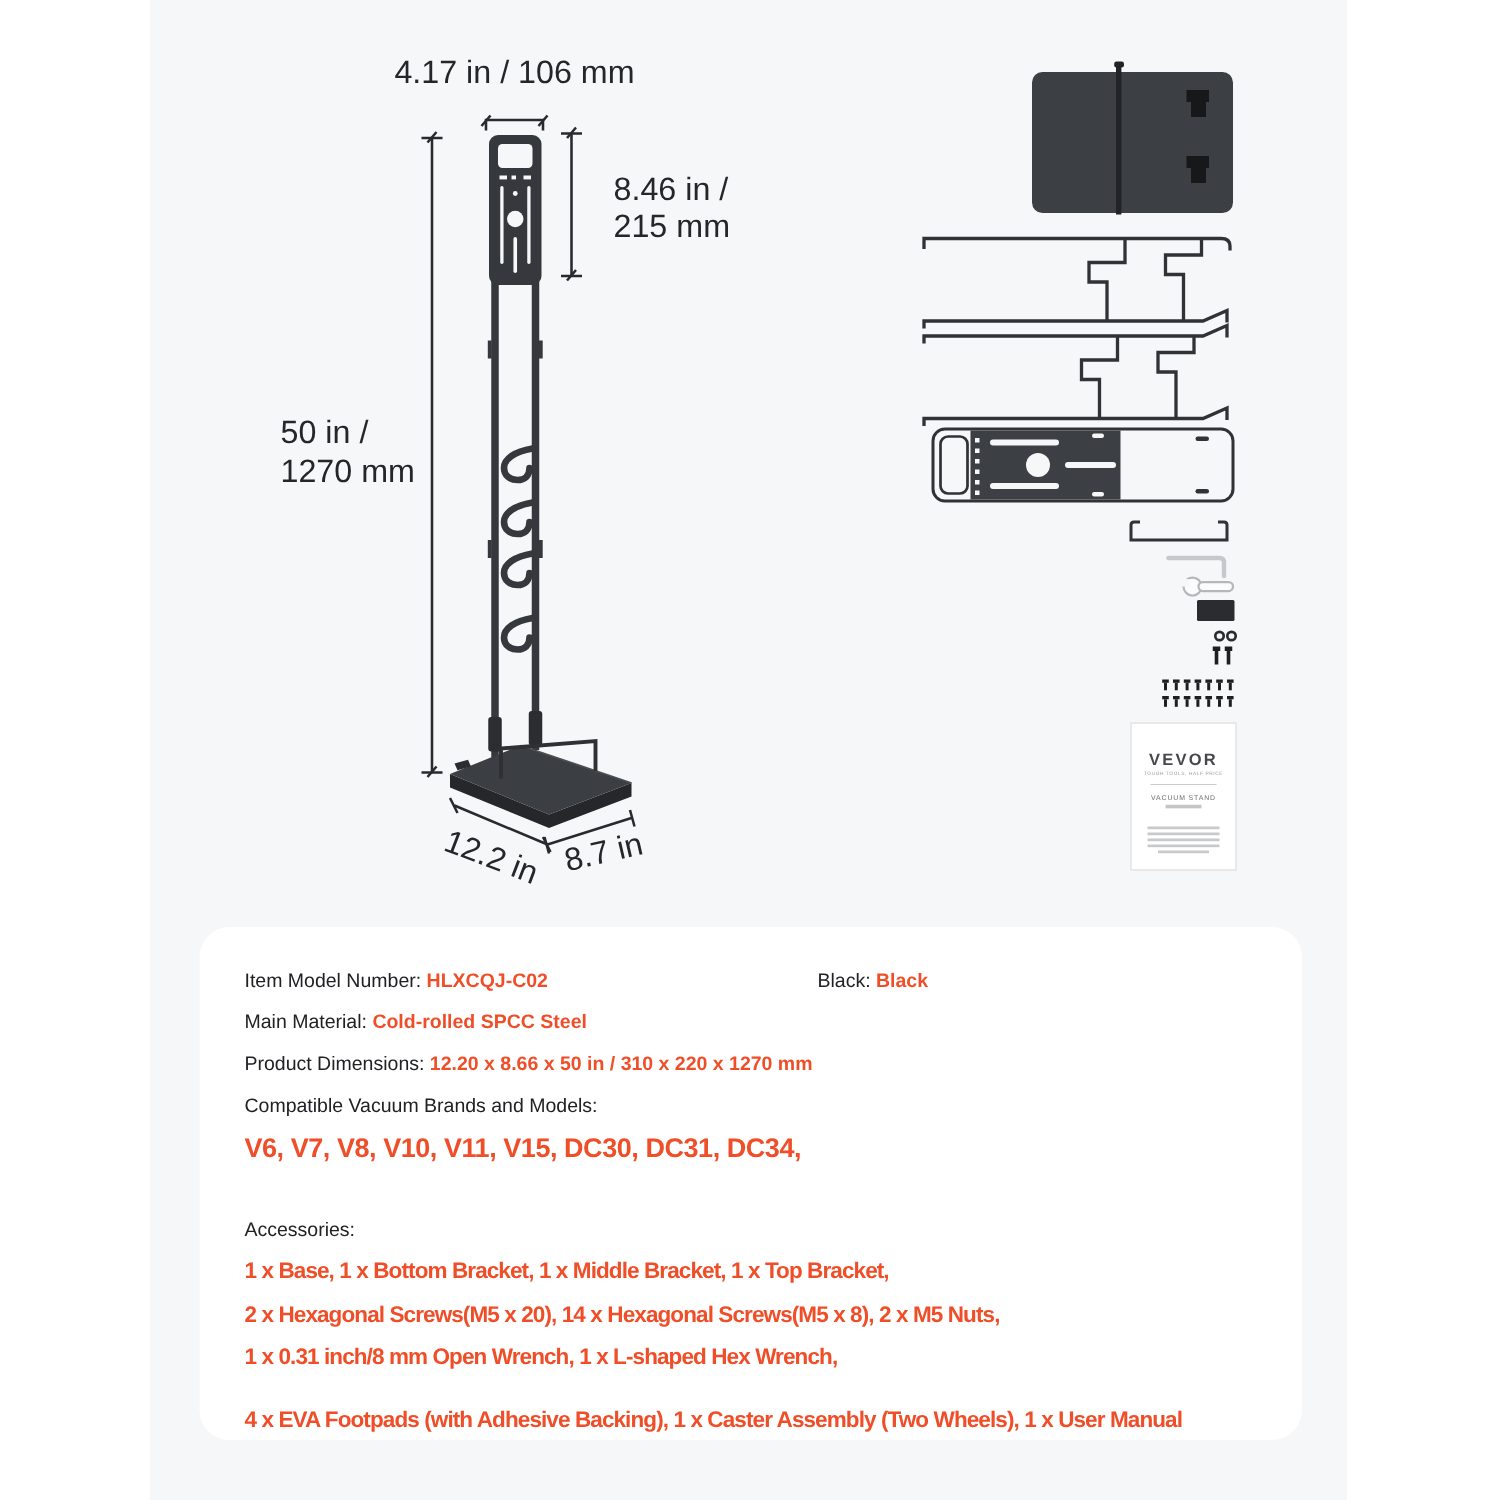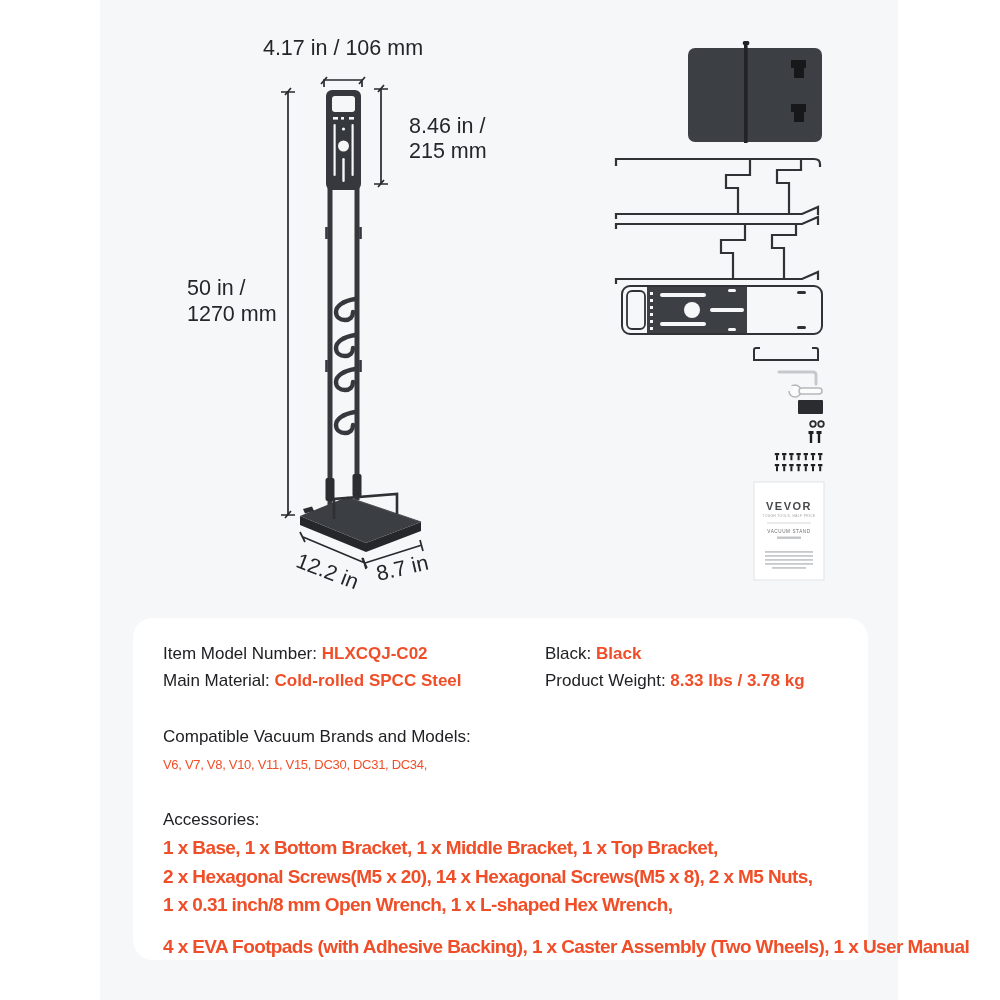--- a/index.html
+++ b/index.html
@@ -5,25 +5,25 @@
   html,body{margin:0;padding:0;}
   body{width:1000px;height:1000px;position:relative;background:#ffffff;
        font-family:"Liberation Sans", sans-serif;overflow:hidden;}
   #stage{position:absolute;inset:0;width:1000px;height:1000px;}
   #band{position:absolute;left:100px;top:0;width:798px;height:1000px;background:#f6f7f8;}
   svg text{font-family:"Liberation Sans", sans-serif;}
 
   
   #spec-panel{position:absolute;left:133px;top:618px;width:735px;height:342px;
               background:#ffffff;border-radius:20px;}
-  .row{position:absolute;left:30px;white-space:nowrap;font-size:17px;line-height:20px;color:#202124;}
+  .row{position:absolute;left:30px;white-space:nowrap;font-size:13px;line-height:20px;color:#202124;}
   .row.right-col{left:412px;}
   .val{color:#F04E28;font-weight:700;}
-  .row.orange-strong{color:#F04E28;font-weight:400;font-size:13px;letter-spacing:-0.3px;}
-  .row.orange-cond{color:#F04E28;font-weight:700;font-size:19px;letter-spacing:-0.6px;}
+  .row.orange-strong{color:#F04E28;font-weight:700;font-size:18px;letter-spacing:-0.3px;}
+  .row.orange-cond{color:#F04E28;font-weight:700;font-size:15px;letter-spacing:-0.6px;}
 </style>
 </head>
 <body>
 
 <div id="stage">
   <div id="band"></div>
 
   <svg style="position:absolute;left:100px;top:0;" width="500" height="612" viewBox="100 0 500 612">
     <g stroke="none" fill="#26262a">
       <text x="343" y="55" font-size="21.5" text-anchor="middle">4.17 in / 106 mm</text>
@@ -219,22 +219,22 @@
   <div id="spec-panel">
     <div class="row" style="top:26px">
       <span>Item Model Number: </span><span class="val">HLXCQJ-C02</span>
     </div>
     <div class="row right-col" style="top:26px">
       <span>Black: </span><span class="val">Black</span>
     </div>
     <div class="row" style="top:53px">
       <span>Main Material: </span><span class="val">Cold-rolled SPCC Steel</span>
     </div>
-    <div class="row right-col" style="top:53px">
-      <span>Product Weight: </span><span class="val">8.33 lbs / 3.78 kg</span>
+    <div class="row" style="top:81px">
+      <span>Product Dimensions: </span><span class="val">12.20 x 8.66 x 50 in / 310 x 220 x 1270 mm</span>
     </div>
     <div class="row" style="top:109px">Compatible Vacuum Brands and Models:</div>
     <div class="row orange-strong" style="top:137px">V6, V7, V8, V10, V11, V15, DC30, DC31, DC34,</div>
     <div class="row" style="top:192px">Accessories:</div>
     <div class="row orange-cond" style="top:220px">1 x Base, 1 x Bottom Bracket, 1 x Middle Bracket, 1 x Top Bracket,</div>
     <div class="row orange-cond" style="top:249px">2 x Hexagonal Screws(M5 x 20), 14 x Hexagonal Screws(M5 x 8), 2 x M5 Nuts,</div>
     <div class="row orange-cond" style="top:277px">1 x 0.31 inch/8 mm Open Wrench, 1 x L-shaped Hex Wrench,</div>
     <div class="row orange-cond" style="top:319px">4 x EVA Footpads (with Adhesive Backing), 1 x Caster Assembly (Two Wheels), 1 x User Manual</div>
   </div>
 </div>

